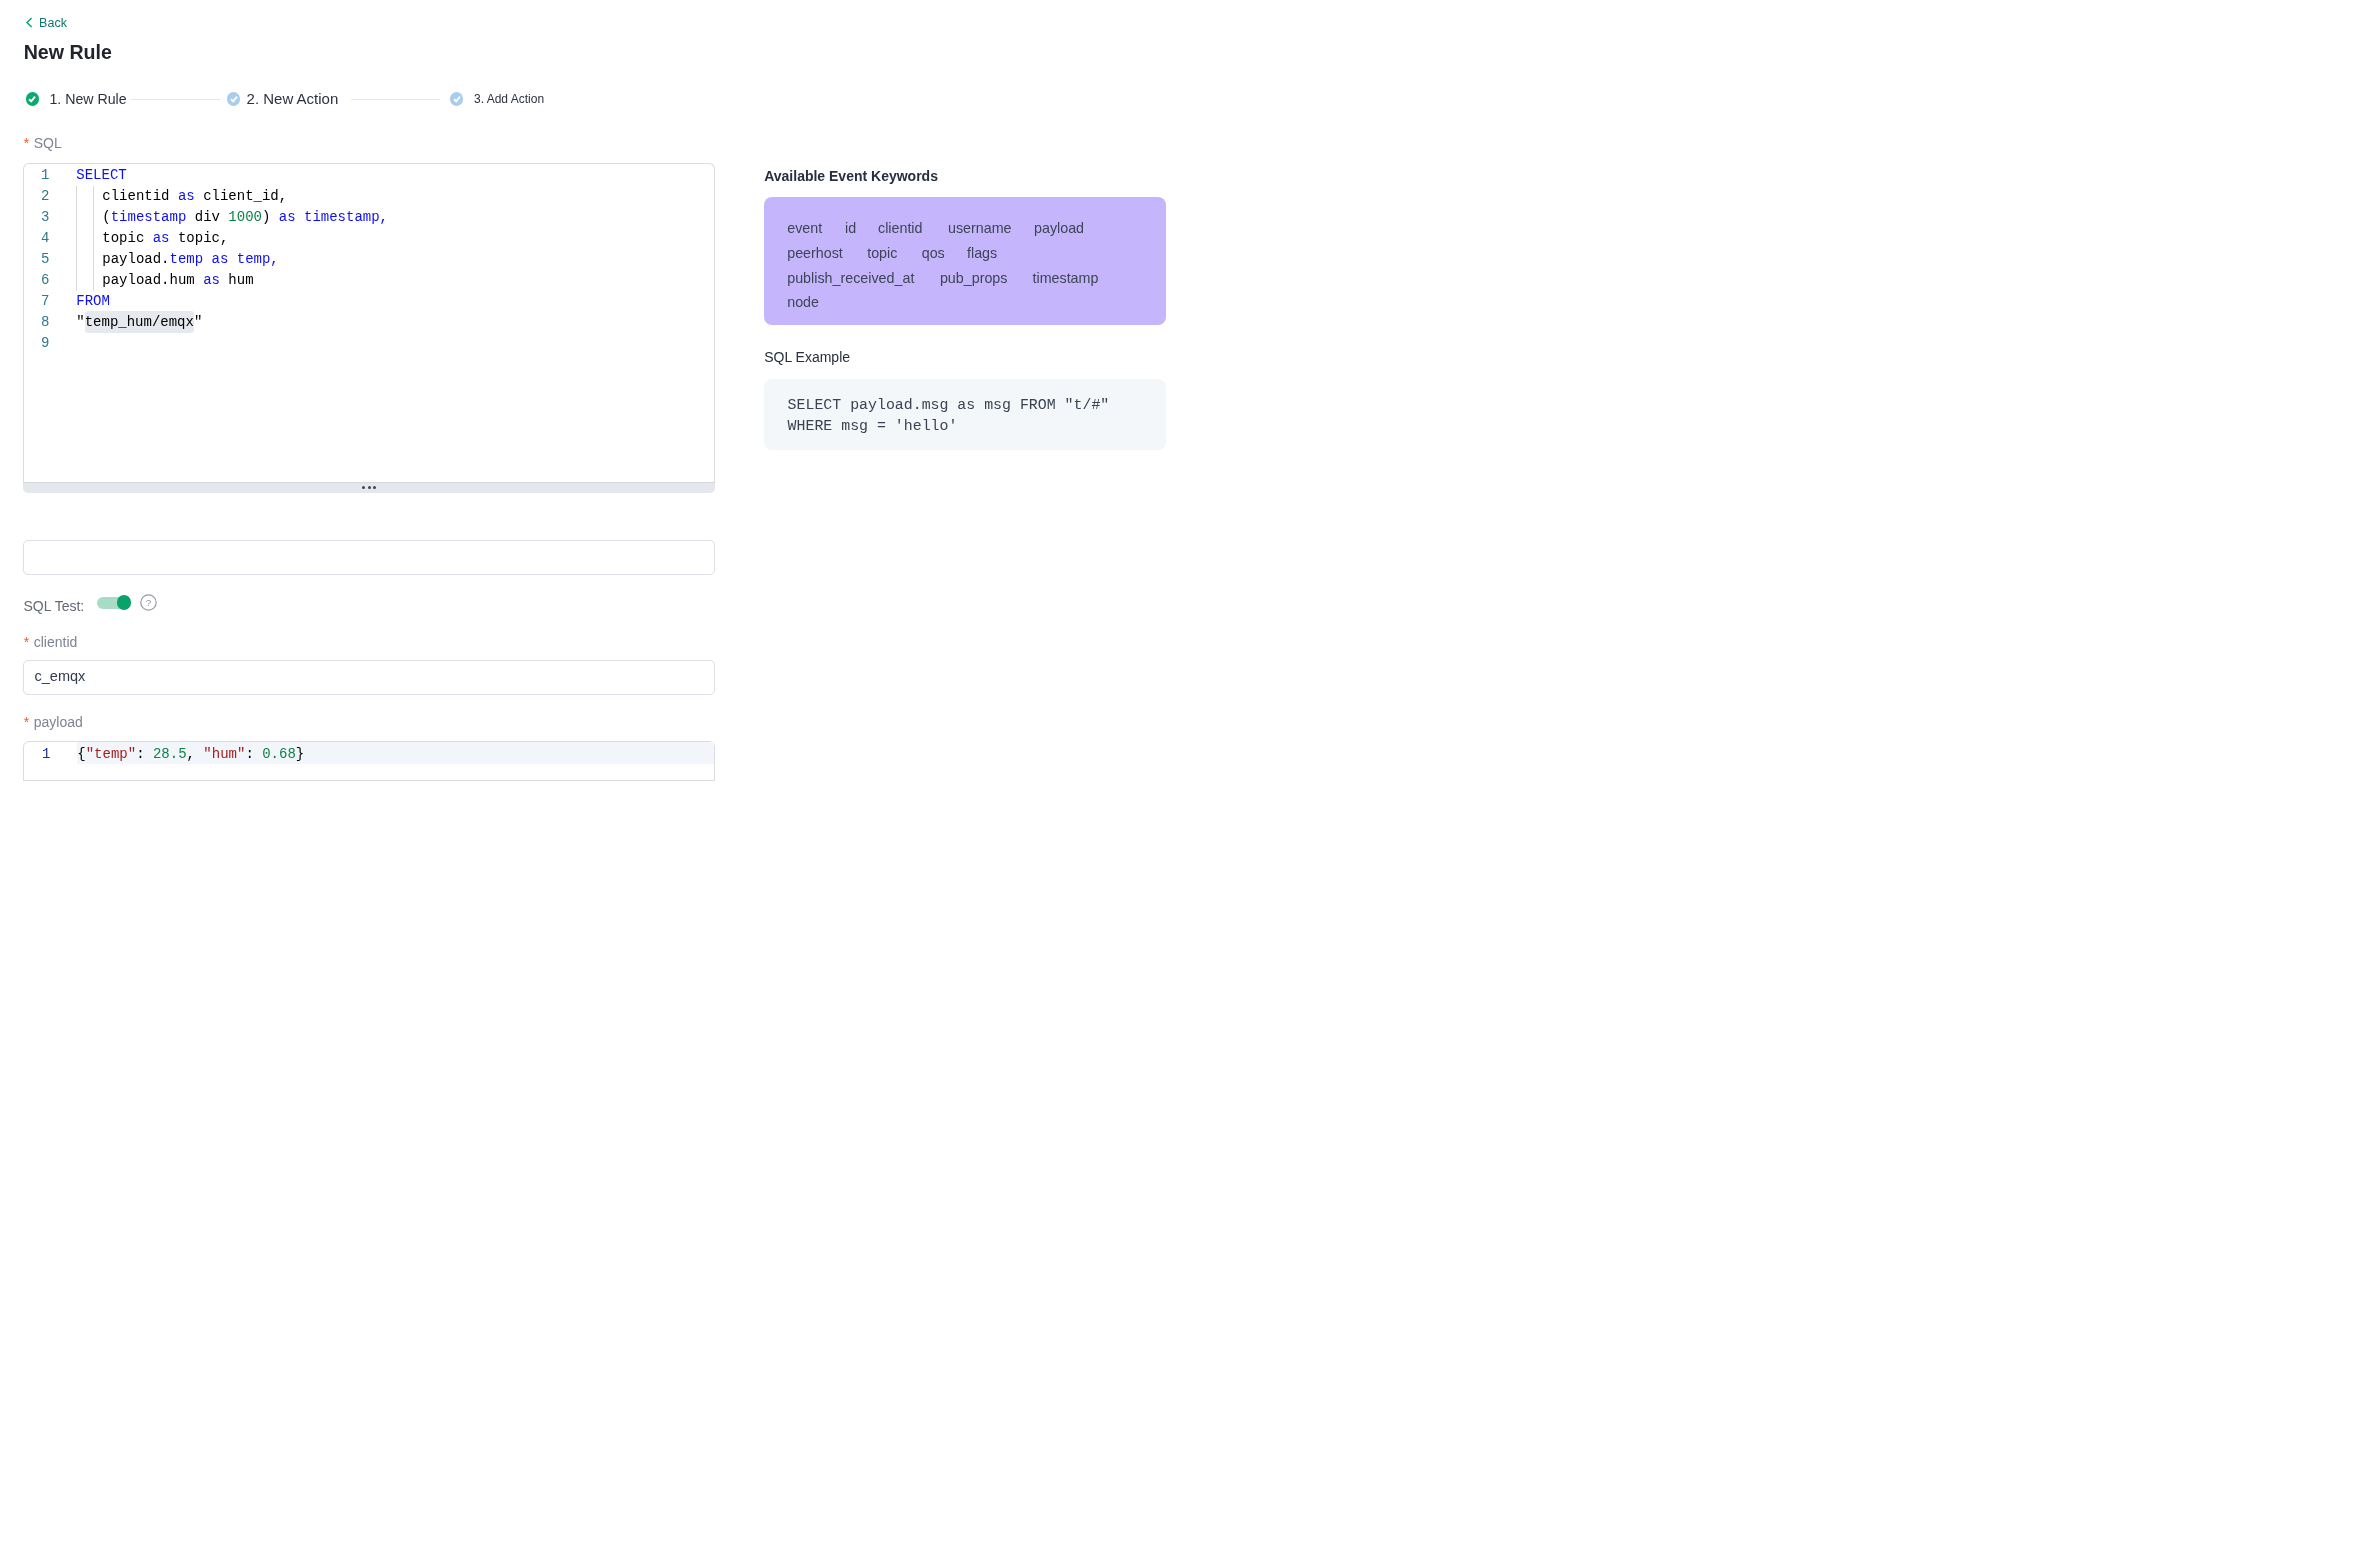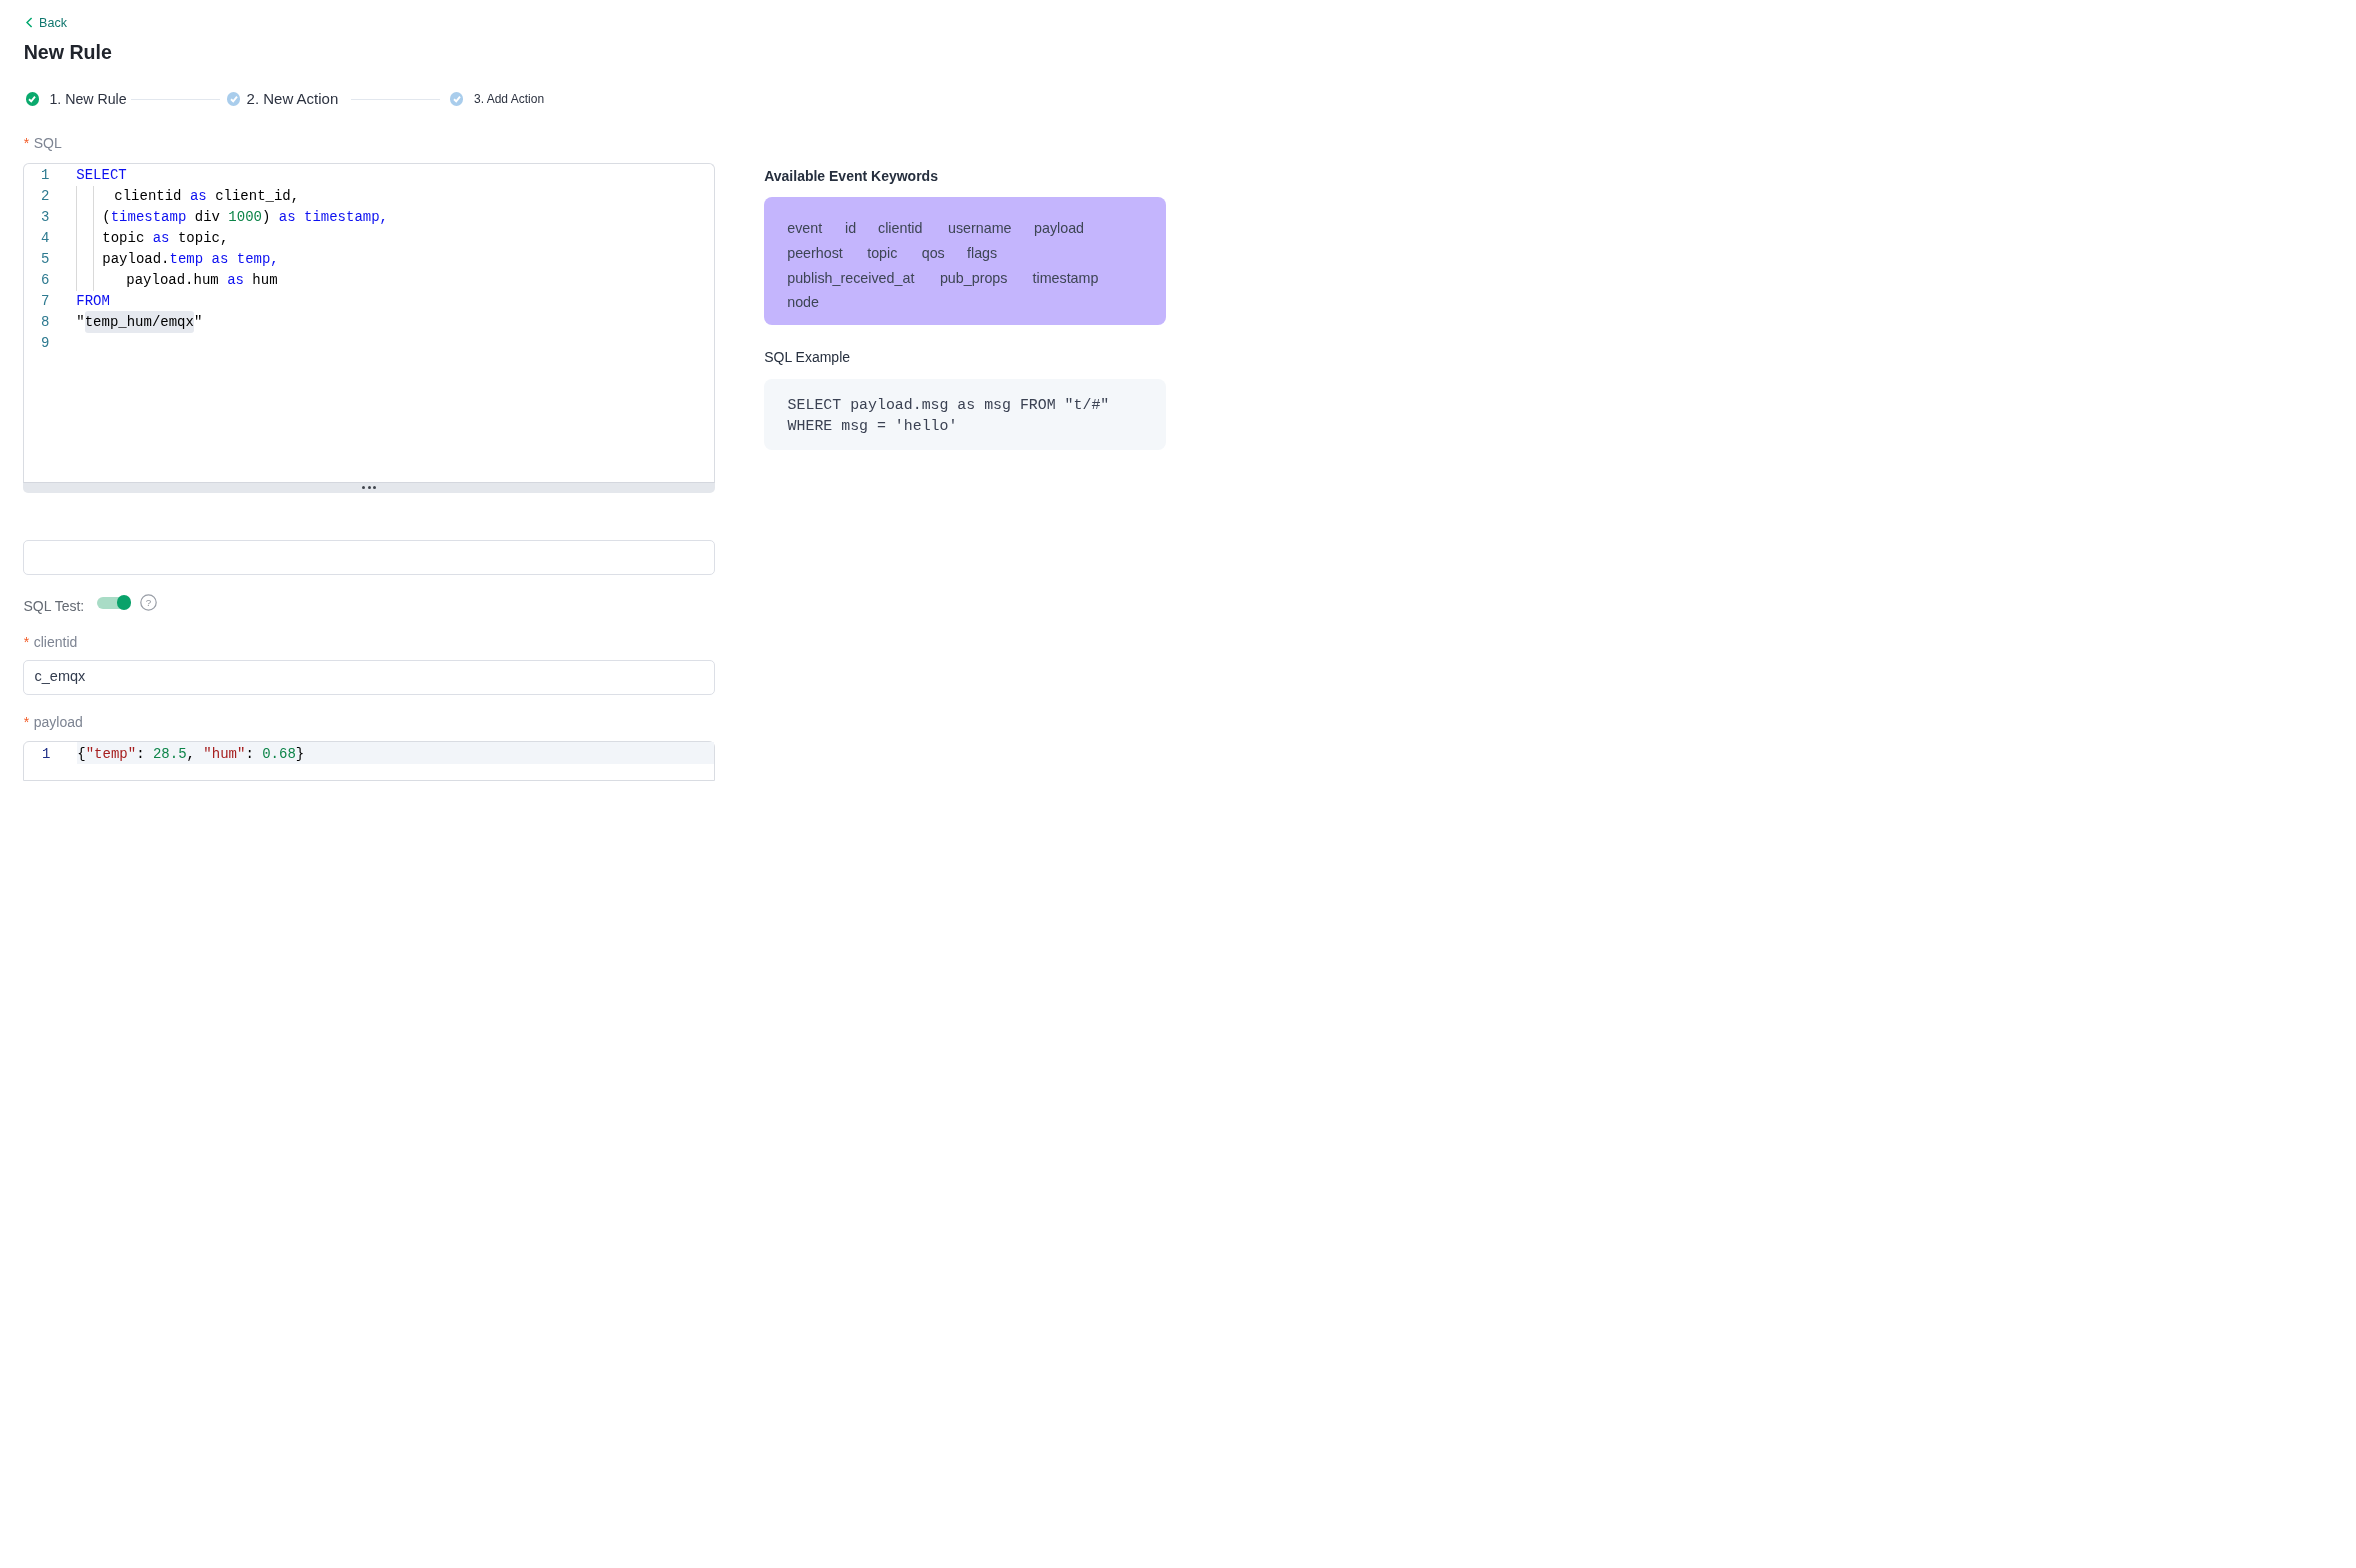--- a/index.html
+++ b/index.html
@@ -67,25 +67,25 @@
     <div class="gut" style="top:42px;">3</div>
     <div class="gut" style="top:63px;">4</div>
     <div class="gut" style="top:84px;">5</div>
     <div class="gut" style="top:105px;">6</div>
     <div class="gut" style="top:126px;">7</div>
     <div class="gut" style="top:147px;">8</div>
     <div class="gut" style="top:168px;">9</div>
   </div>
 
   <div class="cl" style="top:2px;"><span class="kw">SELECT</span></div>
-  <div class="cl" style="top:23px;padding-left:12px;"><span class="ind"></span>clientid <span class="kw">as</span> client_id,</div>
+  <div class="cl" style="top:23px;"><span class="ind"></span>clientid <span class="kw">as</span> client_id,</div>
   <div class="cl" style="top:44px;"><span class="ind"></span>(<span class="kw">timestamp</span> div <span class="num">1000</span>) <span class="kw">as</span> <span class="kw">timestamp,</span></div>
   <div class="cl" style="top:65px;"><span class="ind"></span>topic <span class="kw">as</span> topic,</div>
   <div class="cl" style="top:86px;"><span class="ind"></span>payload.<span class="kw">temp</span> <span class="kw">as</span> <span class="kw">temp,</span></div>
-  <div class="cl" style="top:107px;padding-left:24px;"><span class="ind"></span>payload.hum <span class="kw">as</span> hum</div>
+  <div class="cl" style="top:107px;"><span class="ind"></span>payload.hum <span class="kw">as</span> hum</div>
   <div class="cl" style="top:128px;"><span class="kw">FROM</span></div>
   <div class="cl" style="top:149px;">"<span style="background:#e6e9ef; border-radius:3px; padding:2.8px 0 3.8px;">temp_hum/emqx</span>"</div>
 
   <div class="abs" style="left:0; top:320.5px; width:691.5px; height:9.8px; background:#e4e7ec; border-radius:0 0 5px 5px;">
     <div class="abs" style="left:338.9px; top:3px; width:3.1px; height:3.1px; border-radius:50%; background:#3f444c;"></div>
     <div class="abs" style="left:344.5px; top:3px; width:3.1px; height:3.1px; border-radius:50%; background:#3f444c;"></div>
     <div class="abs" style="left:350.1px; top:3px; width:3.1px; height:3.1px; border-radius:50%; background:#3f444c;"></div>
   </div>
 </div>
 

